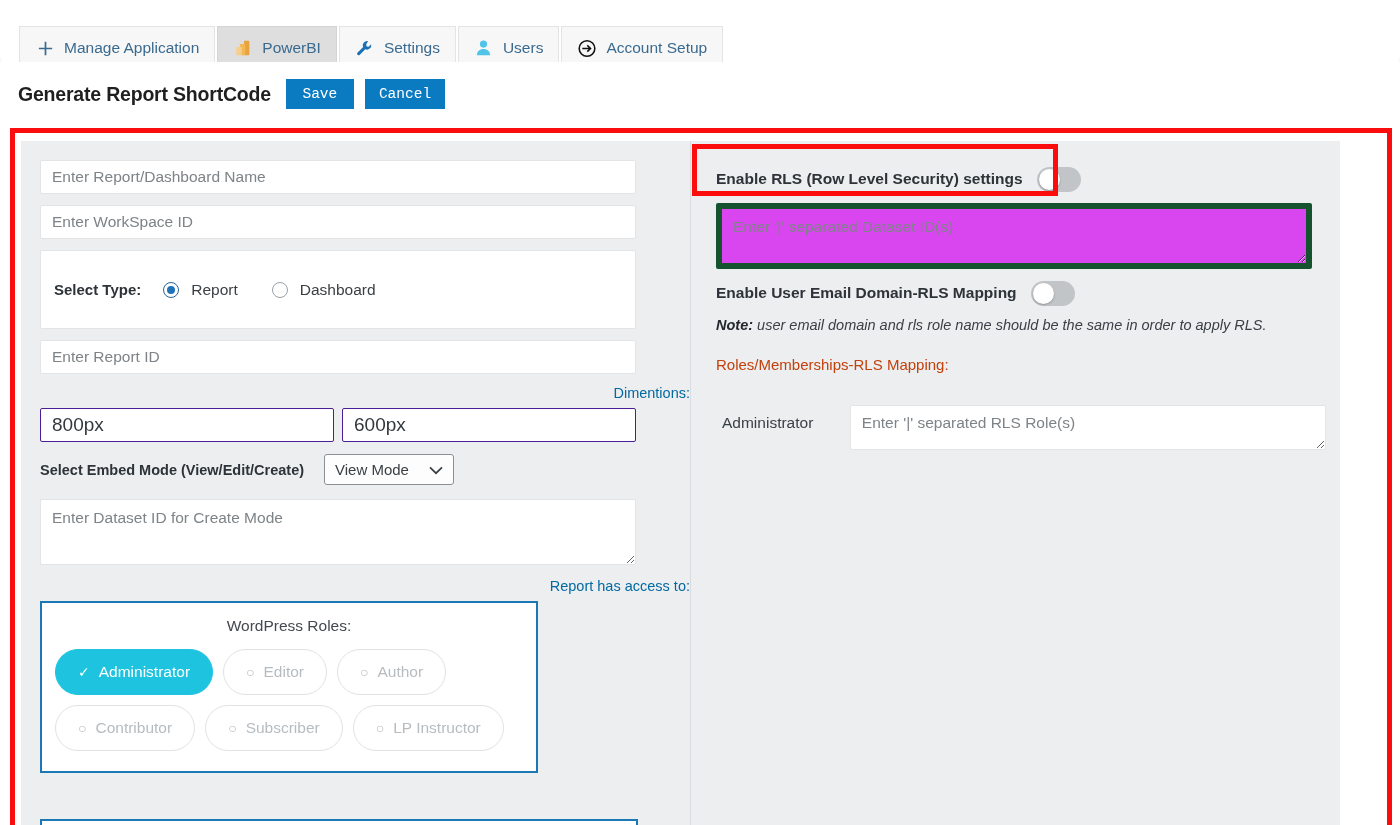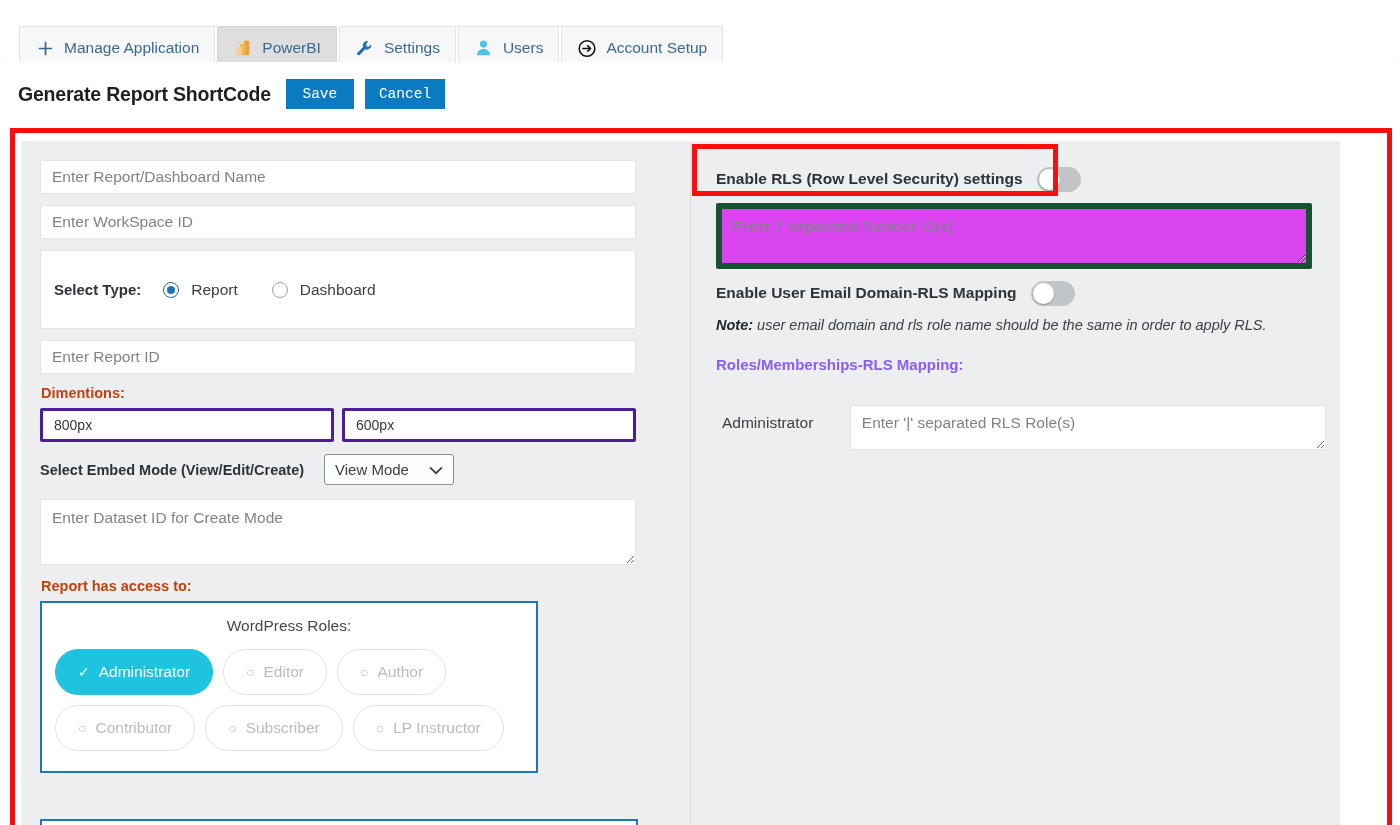--- a/index.html
+++ b/index.html
@@ -173,32 +173,33 @@
     position: absolute;
     left: 3px; top: 3px;
     width: 8px; height: 8px;
     border-radius: 50%;
     background: #2272b8;
   }
   .radio-text { font-size: 15.5px; color: #3a3f44; }
 
   .sub-label {
     font-size: 14.5px;
-    font-weight: bold;
-    color: #c2410c;
+    font-weight: normal;
+    color: #0369a1;
     margin: 5px 0 7px 1px;
+    text-align: right;
   }
   .dim-row { display: flex; gap: 8px; margin-bottom: 12px; }
   .dim-field {
     width: 294px; height: 34px;
     background: #ffffff;
-    border: 3px solid #4c1d95;
+    border: 1px solid #4c1d95;
     border-radius: 2px;
     padding: 0 11px;
-    font-size: 14px;
+    font-size: 19px;
     color: #34393e;
     font-family: "Liberation Sans", sans-serif;
     outline: none;
   }
 
   .embed-row {
     display: flex;
     align-items: center;
     gap: 20px;
     margin-bottom: 14px;
@@ -340,22 +341,22 @@
   .ta-right::placeholder { color: #7e8387; }
   .note {
     font-size: 14.5px;
     color: #3b4046;
     padding-left: 12px;
     font-style: italic;
   }
   .note b { font-style: italic; font-weight: bold; color: #23282d; }
   .map-title {
     font-size: 15px;
-    font-weight: bold;
-    color: #8b5cf6;
+    font-weight: normal;
+    color: #c2410c;
     padding-left: 12px;
     margin-top: 23px;
   }
   .map-row {
     display: flex;
     align-items: flex-start;
     gap: 22px;
     margin-top: 32px;
     padding-left: 18px;
   }

